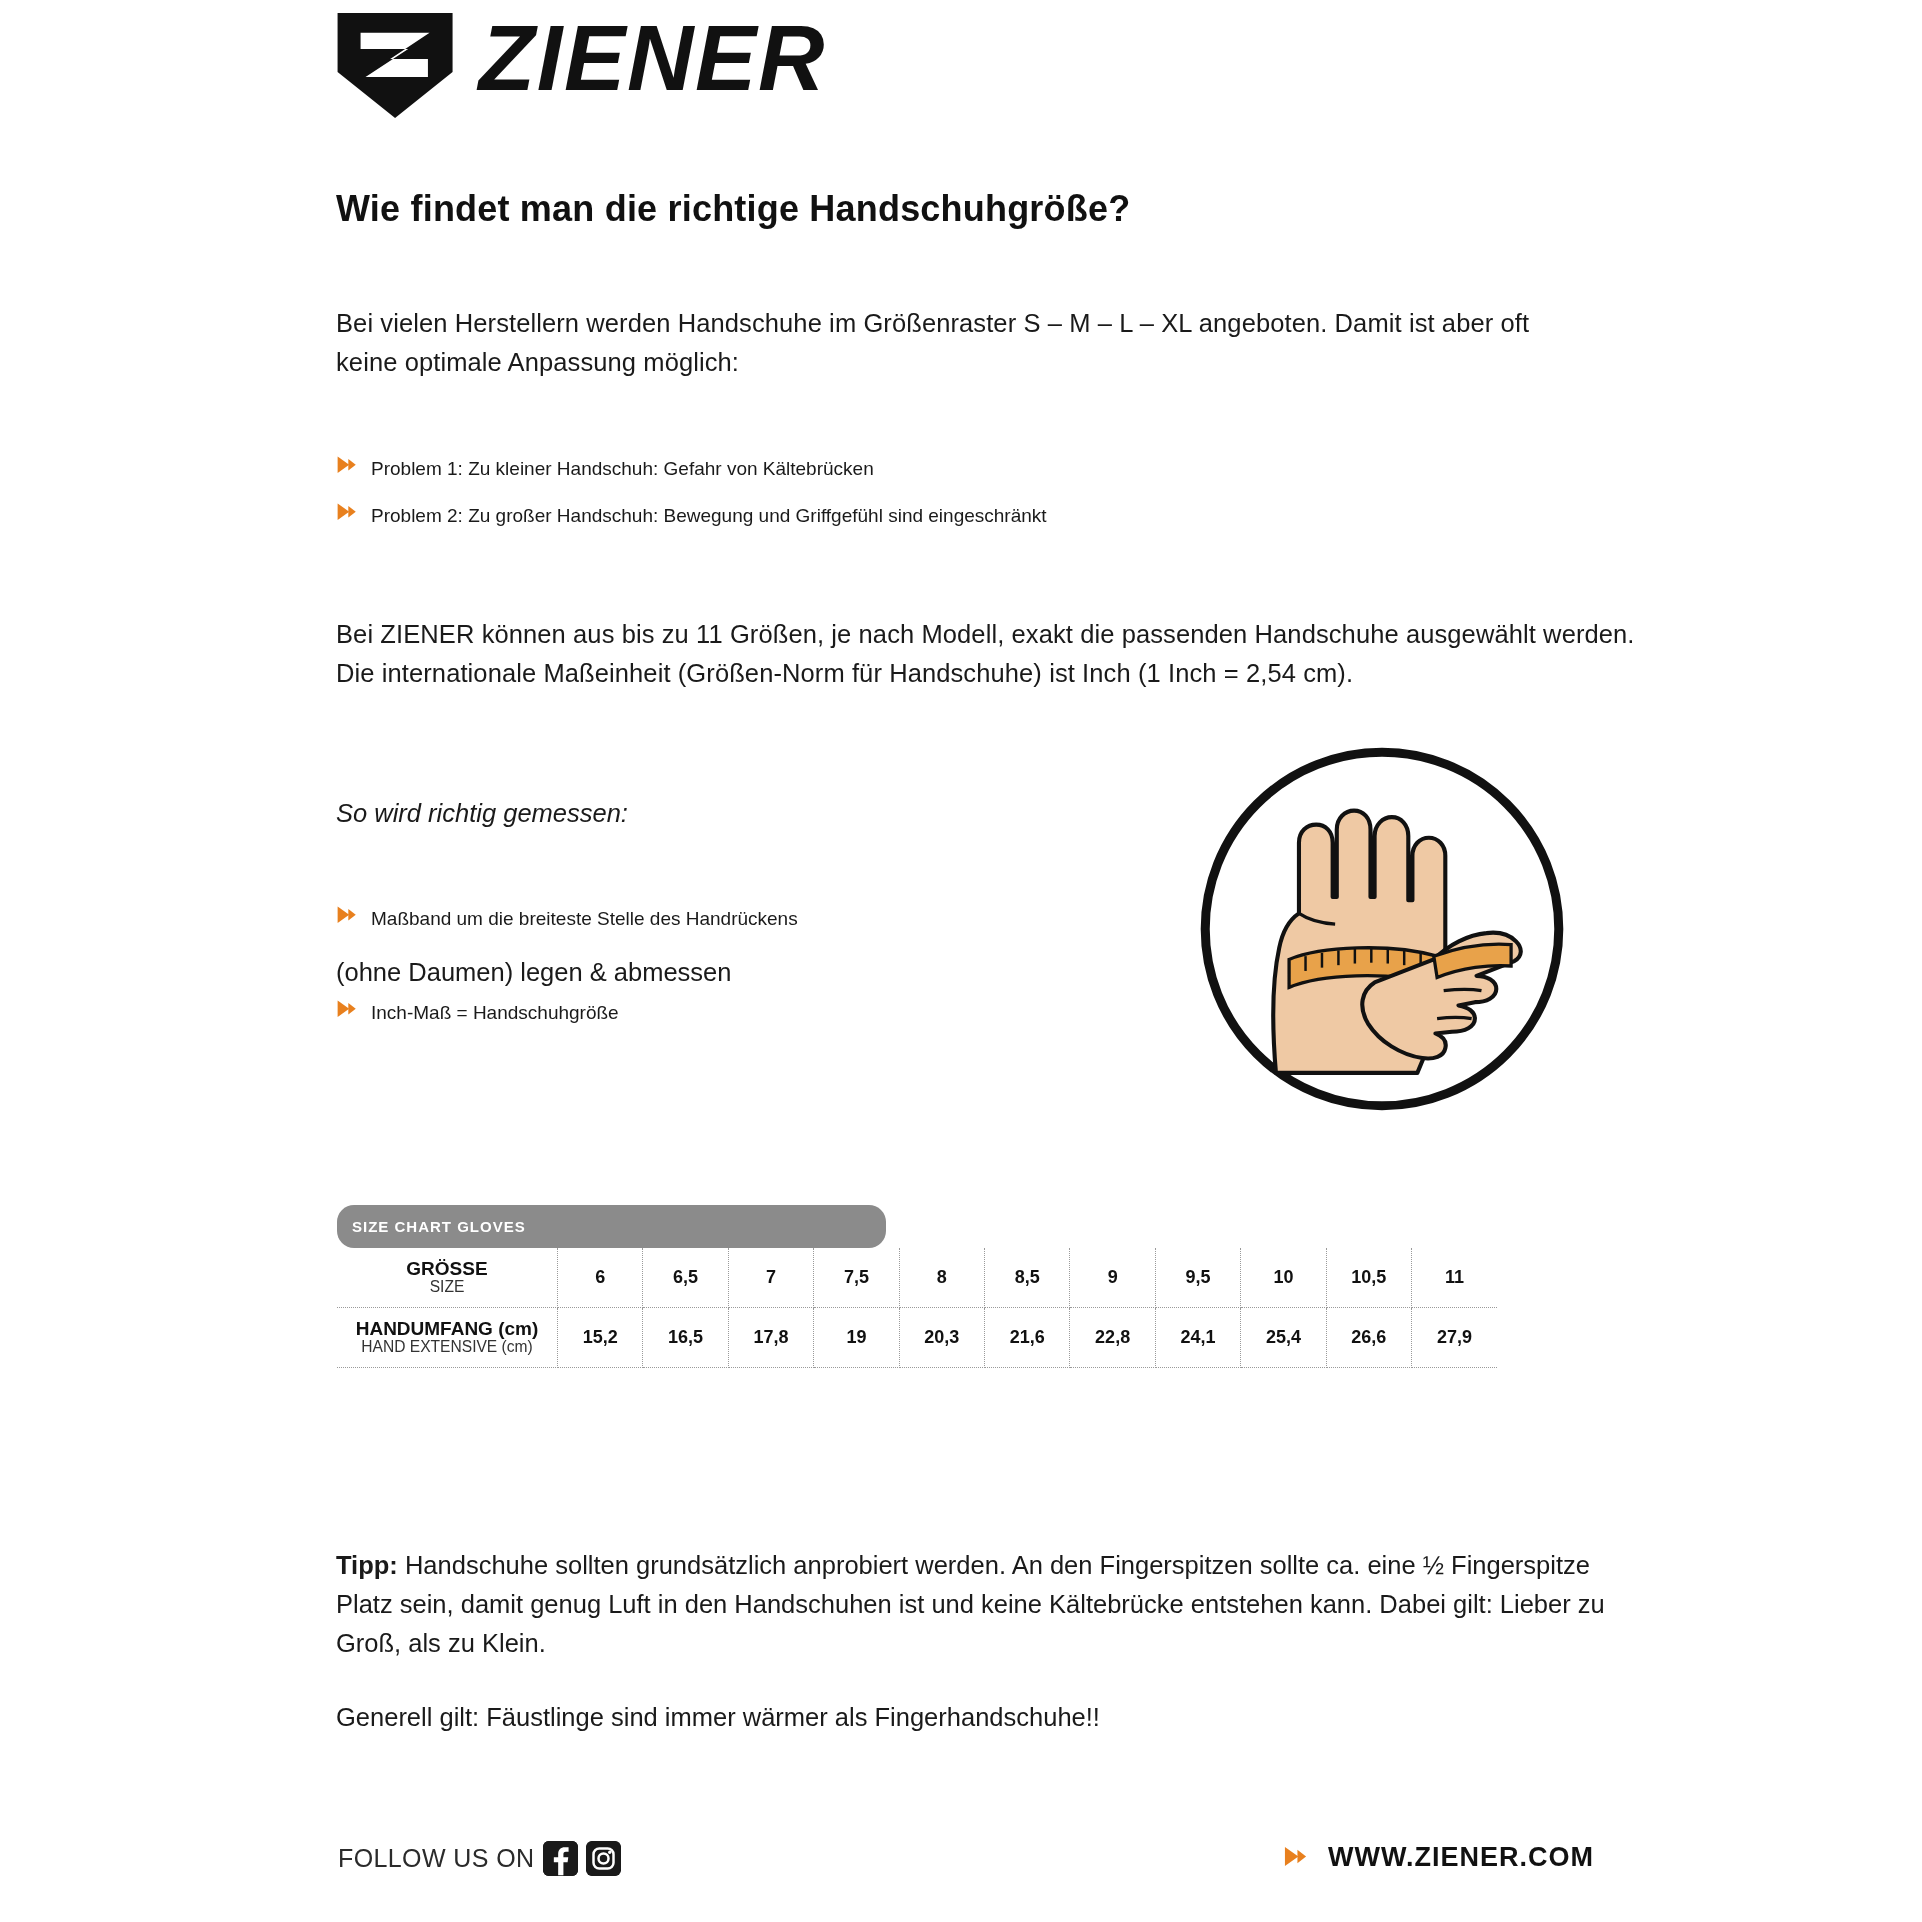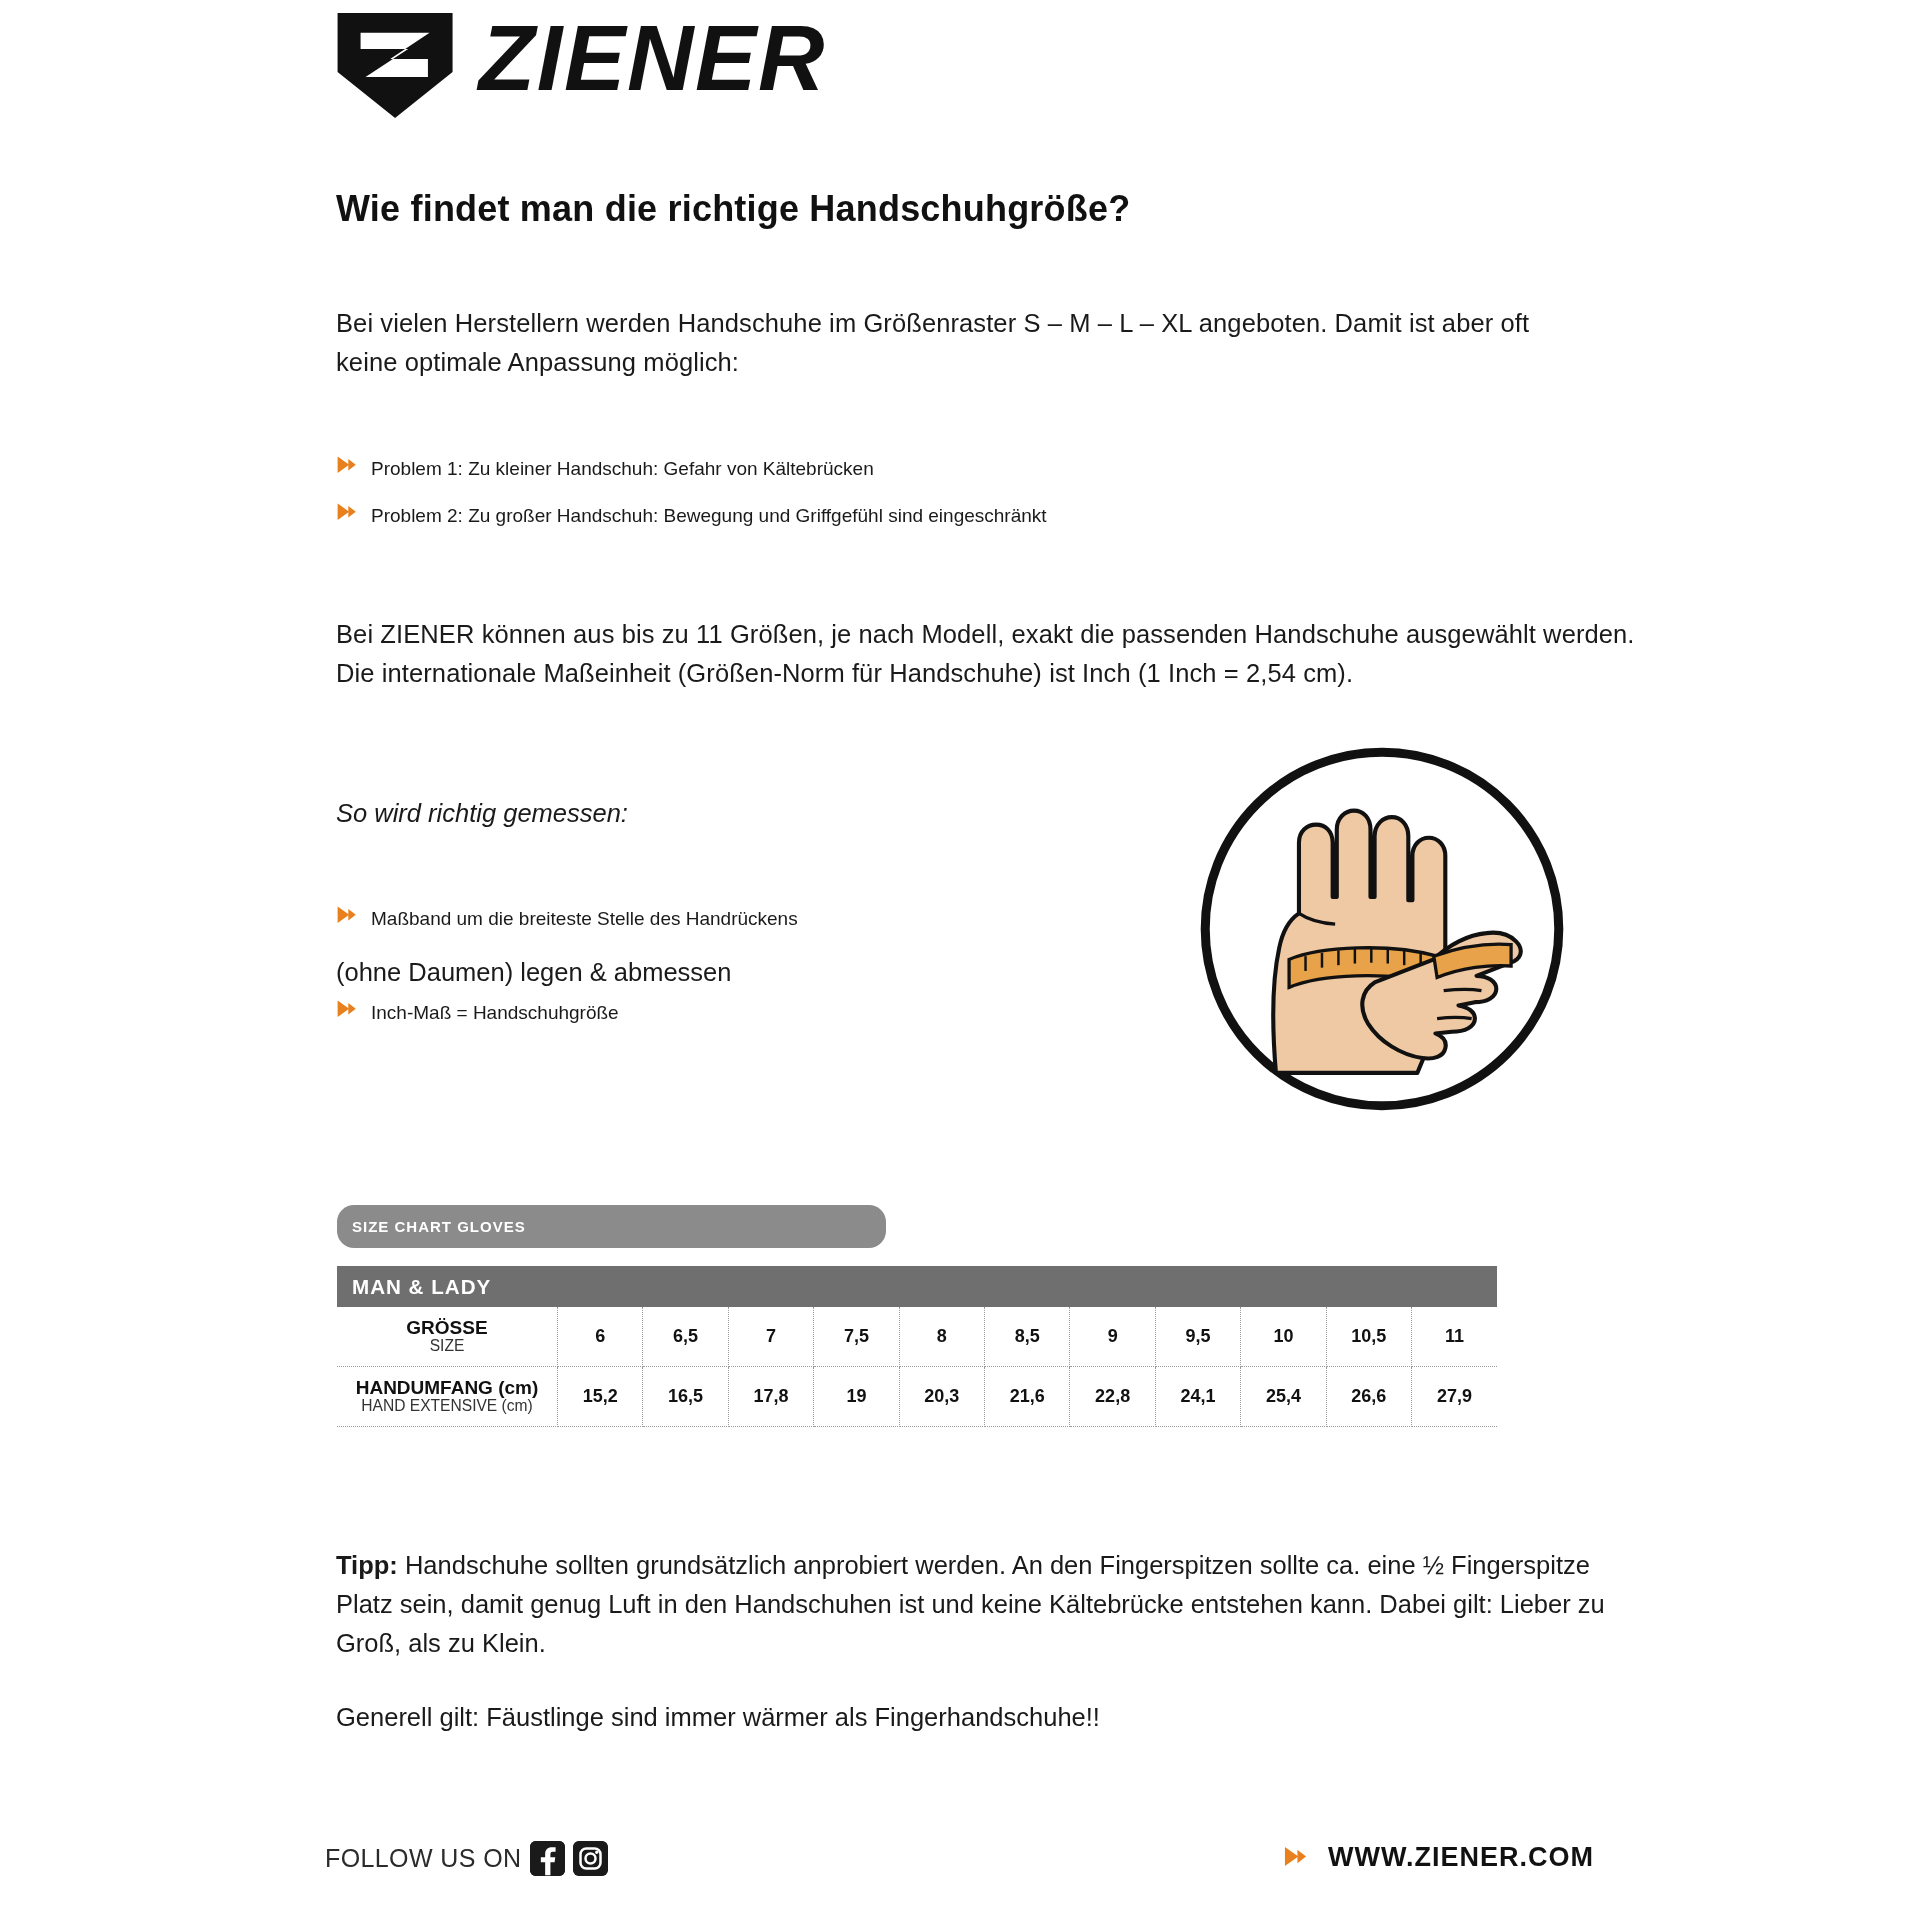--- a/index.html
+++ b/index.html
@@ -188,21 +188,21 @@
     top: 1698px;
     width: 1234px;
     font-size: 25.5px;
     line-height: 39px;
     color: #1a1a1a;
   }
 
   
   .footer-left {
     position: absolute;
-    left: 325px;
+    left: 338px;
     top: 1841px;
     display: flex;
     align-items: center;
     gap: 8px;
     justify-content: center;
   }
   .follow-text {
     font-size: 25px;
     letter-spacing: 0.4px;
     color: #2b2b2b;
@@ -330,21 +330,20 @@
         <path d="M300 300 C318 298 334 298 346 300" fill="none" stroke="#111111" stroke-width="4"></path>
         <path d="M292 334 C308 332 322 332 334 334" fill="none" stroke="#111111" stroke-width="4"></path>
 
         <path d="M288 258 C322 246 356 242 382 244 L382 270 C356 268 322 272 292 284 Z" fill="#E8A24A" stroke="#111111" stroke-width="4"></path>
       </g>
     </svg>
   </div>
 
   <div class="chart">
     <div class="chart-title">SIZE CHART GLOVES</div>
-    <div class="chart-sub">MAN &amp; LADY</div>
     <table class="sizes">
       <tbody>
         <tr>
           <td class="rowhead rowH">
             <span class="de">GRÖSSE</span>
             <span class="en">SIZE</span>
           </td>
           <td class="rowH">6</td>
           <td class="rowH">6,5</td>
           <td class="rowH">7</td>

